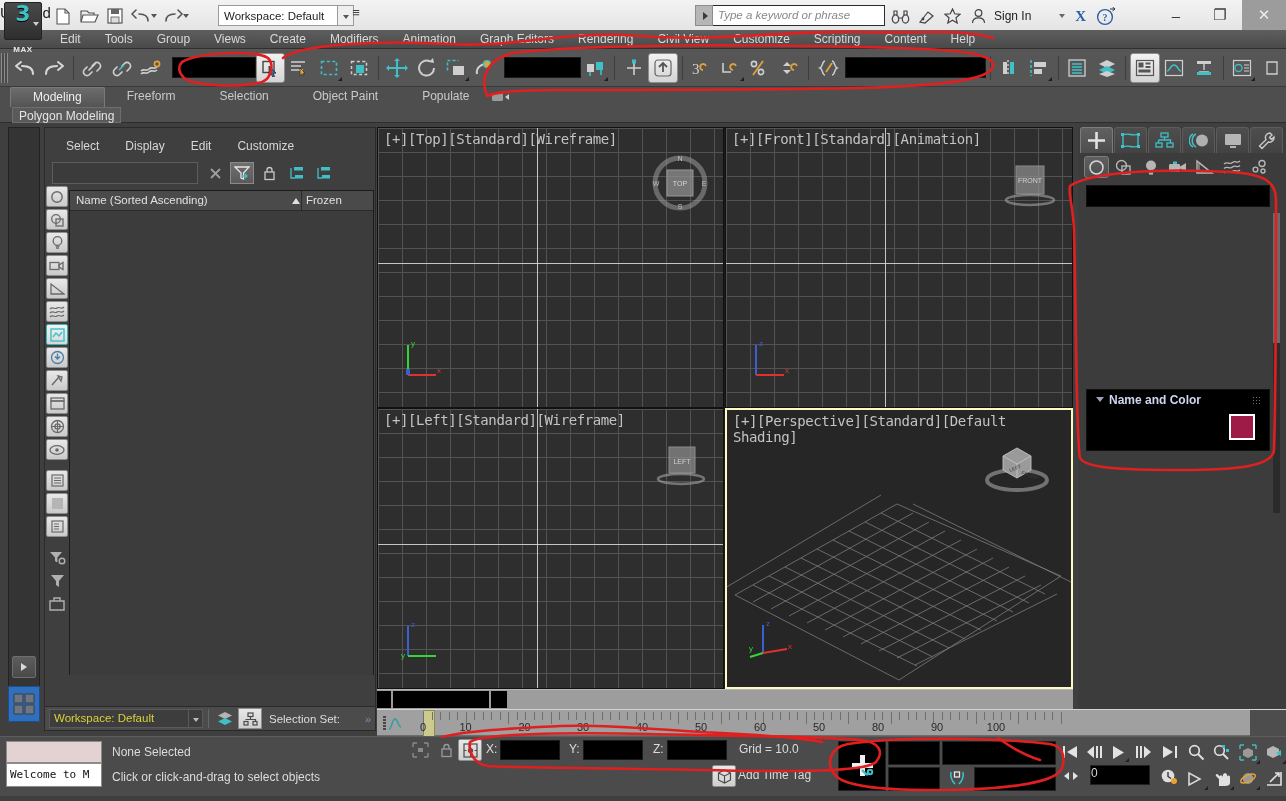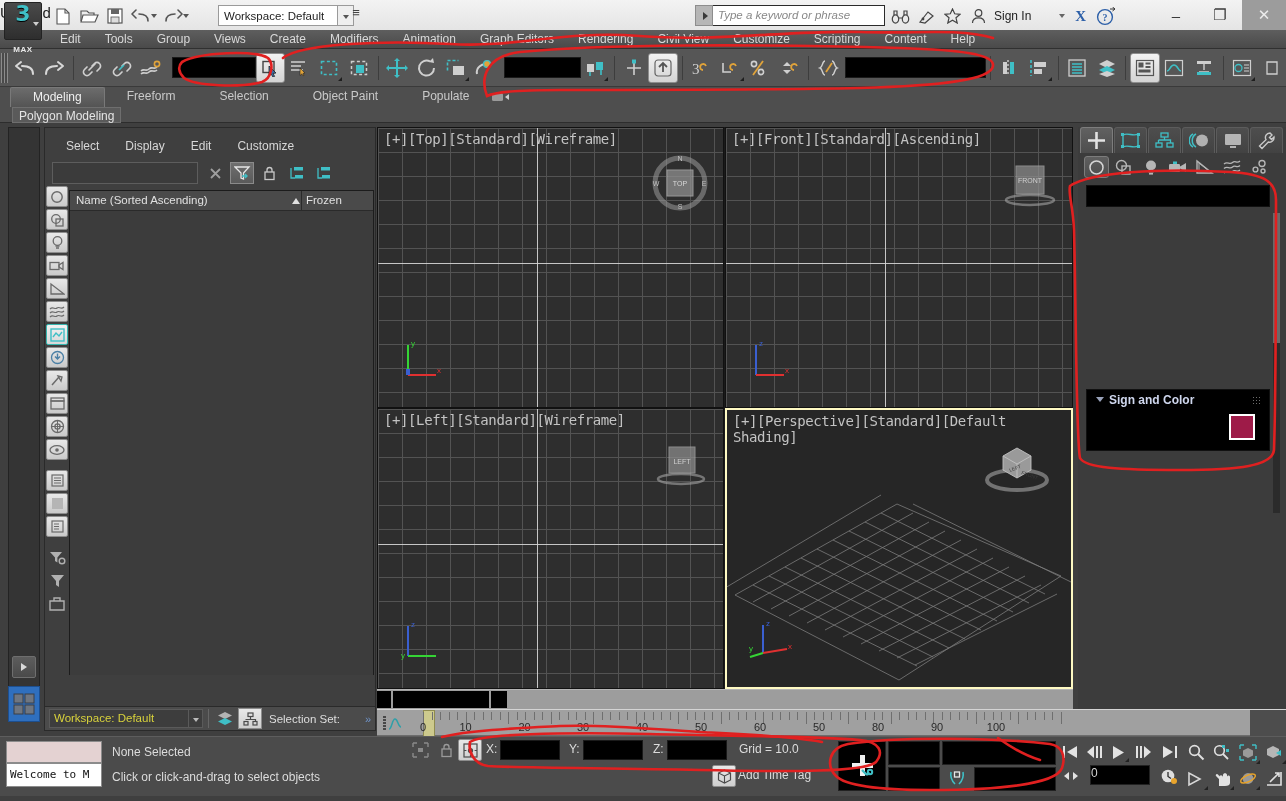--- a/index.html
+++ b/index.html
@@ -799,21 +799,21 @@
           <text x="37" y="36" font-size="8" fill="#e03030" font-family="Liberation Sans, sans-serif">x</text>
           <rect x="6" y="32" width="4" height="6" fill="#3a5fd0"></rect>
         </svg>
     </div>
   </div>
 
   <div class="vp inactive" style="left:348px;top:0;width:348px;height:281px;">
     <div class="grid"></div>
     <div class="axisline-v" style="left:159px;"></div>
     <div class="axisline-h" style="top:135px;"></div>
-    <div class="lbl">[+][Front][Standard][Ascending]</div>
+    <div class="lbl">[+][Front][Standard][Animation]</div>
     <div class="gizmo" style="right:14px;top:28px;width:56px;height:56px;">
       <svg width="56" height="56" viewBox="0 0 56 56">
         <rect x="14" y="10" width="28" height="28" fill="#8f8f8f" opacity=".7" stroke="#b4b4b4"></rect>
         <text x="28" y="27" text-anchor="middle" font-size="7" fill="#d0d0d0" font-family="Liberation Sans, sans-serif">FRONT</text>
         <ellipse cx="28" cy="44" rx="24" ry="5" fill="none" stroke="#a5a5a5" stroke-width="2.5" opacity=".6"></ellipse>
       </svg>
     </div>
     <div class="tripod" style="left:22px;bottom:28px;">
       <svg width="46" height="42" viewBox="0 0 46 42">
           <path d="M8 38V8" stroke="#3a5fd0" stroke-width="2"></path>
@@ -967,21 +967,21 @@
         </svg>
     </div>
   </div>
 
   <div id="cp-combo"></div>
 
 
   <div class="rollup" style="top:262px;width:184px;height:62px;">
     <div class="rhead">
       <span class="tri"></span>
-      <span>Sign and Color</span>
+      <span>Name and Color</span>
       <span class="dots"></span>
     </div>
     <div id="colorswatch" style="background: rgb(158, 27, 72);"></div>
   </div>
 
   <div id="cp-scroll">
     <div class="thumb"></div>
   </div>
 </div>
 

